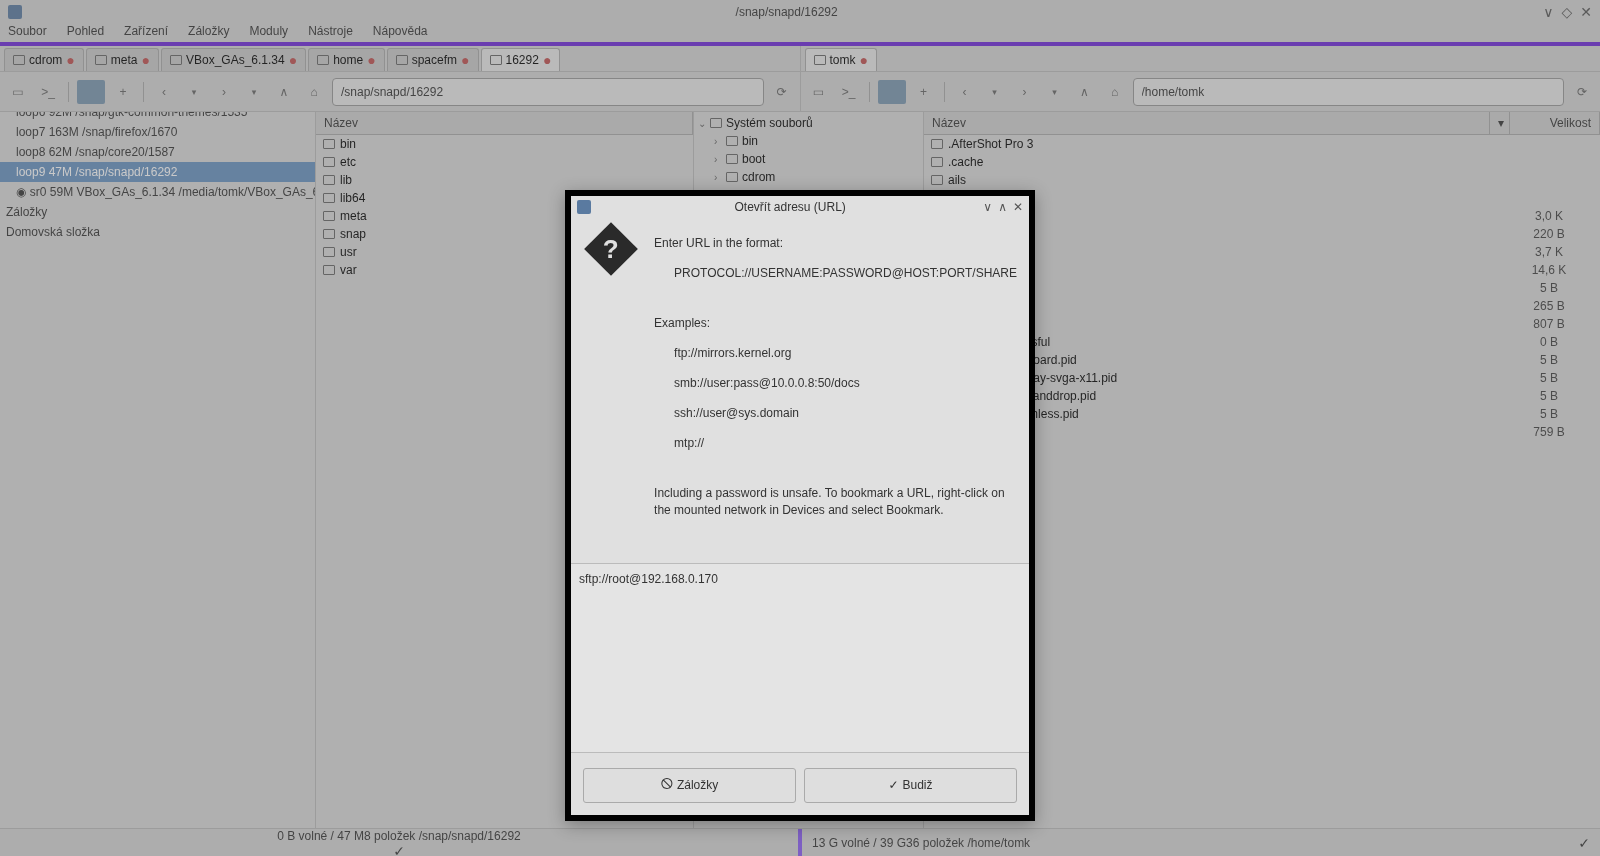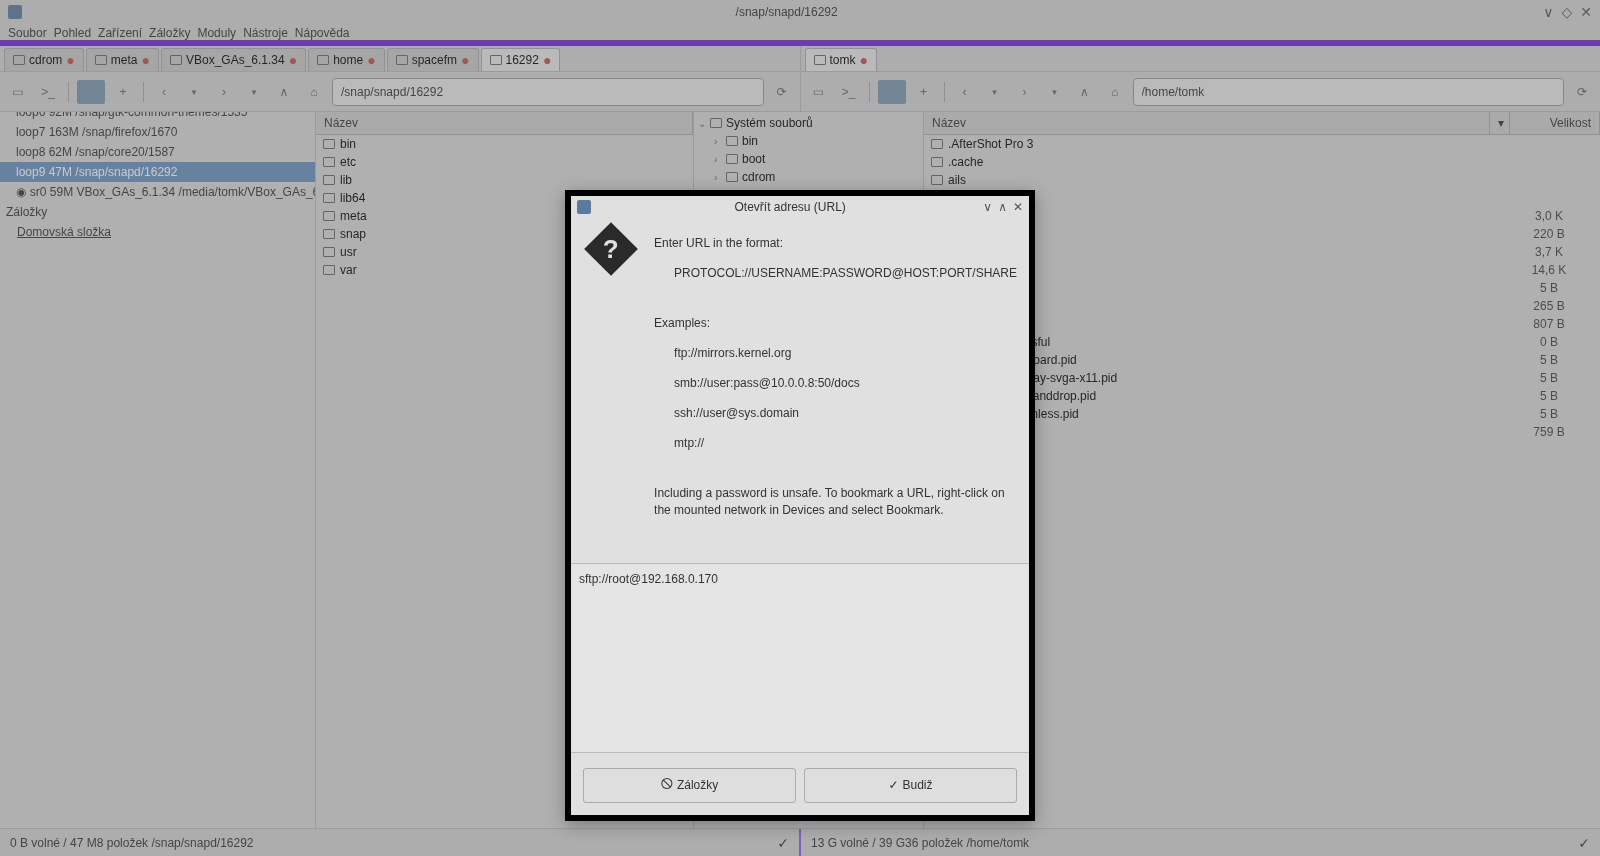--- a/index.html
+++ b/index.html
@@ -6,21 +6,21 @@
 body { background: #d4d4d4; width: 1600px; height: 856px; overflow: hidden; position: relative; }
 
 
 .titlebar { height: 24px; background: #d4d4d4; display: flex; align-items: center; padding: 0 8px; }
 .titlebar-icon { width: 14px; height: 14px; background: #5a7aa0; border-radius: 2px; margin-right: 8px; display: inline-block; }
 .titlebar-title { flex: 1; text-align: center; color: #333; font-size: 12px; }
 .titlebar-controls { display: flex; gap: 8px; }
 .titlebar-controls span { cursor: pointer; color: #555; font-size: 14px; line-height: 14px; }
 
 
-.menubar { height: 22px; background: #d4d4d4; display: flex; align-items: flex-end; padding: 0 8px; gap: 7px; border-bottom: 6px solid #6d28d9; }
+.menubar { height: 22px; background: #d4d4d4; display: flex; align-items: flex-start; padding: 0 8px; gap: 20px; border-bottom: 4px solid #6d28d9; }
 .menubar span { color: #333; cursor: pointer; }
 
 
 .tabbars { height: 26px; display: flex; border-bottom: 1px solid #bbb; }
 .tabbar { flex: 1; display: flex; align-items: flex-end; padding: 0 4px; gap: 2px; }
 .tabbar:first-child { border-right: 1px solid #bbb; }
 .tab { display: flex; align-items: center; gap: 4px; padding: 3px 8px; background: #cacaca; border: 1px solid #aaa; border-bottom: none; border-radius: 3px 3px 0 0; cursor: pointer; }
 .tab.active { background: #e8e8e8; }
 .tab .folder-icon { width: 12px; height: 10px; border: 1px solid #666; border-radius: 1px; display: inline-block; }
 .tab .close-icon { color: #c05050; font-size: 14px; font-weight: bold; }
@@ -60,21 +60,21 @@
 .file-glyph { width: 10px; height: 12px; border: 1px solid #666; border-radius: 1px; position: relative; }
 
 .treelist { width: 230px; background: #d9d9d9; border-right: 1px solid #bbb; overflow: hidden; padding-top: 2px; }
 .tree-item { display: flex; align-items: center; padding: 2px 4px; cursor: pointer; }
 .tree-item .expander { width: 12px; color: #666; font-size: 10px; }
 .tree-item .folder-glyph { margin-right: 4px; }
 
 
 .statusbar { height: 28px; display: flex; border-top: 1px solid #bbb; }
 .status-half { flex: 1; display: flex; align-items: center; padding: 0 10px; color: #333; }
-.status-half:first-child { border-right: 2px solid #8b5cf6; }
+.status-half:first-child { border-right: 4px solid #8b5cf6; flex-direction: column; }
 .status-text { flex: 1; }
 .status-check { color: #333; font-size: 14px; }
 
 
 .overlay { position: absolute; inset: 0; background: rgba(100,100,100,0.35); display: flex; align-items: flex-start; justify-content: center; padding-top: 190px; }
 .dialog { width: 470px; background: #e0e0e0; border: 6px solid #000000; box-shadow: 0 4px 16px rgba(0,0,0,0.3); display: flex; flex-direction: column; }
 .dialog-titlebar { height: 22px; display: flex; align-items: center; padding: 0 6px; }
 .dialog-titlebar .icon { width: 14px; height: 14px; background: #5a7aa0; border-radius: 2px; margin-right: 6px; }
 .dialog-titlebar .title { flex: 1; text-align: center; color: #333; }
 .dialog-titlebar .controls { display: flex; gap: 6px; }
@@ -194,21 +194,21 @@
 <div class="panes">
 
   <div class="pane-left">
     <div class="sidebar" id="left-sidebar">
         <div class="sidebar-item" style="margin-top: -10px;">loop6 92M /snap/gtk-common-themes/1535</div>
         <div class="sidebar-item">loop7 163M /snap/firefox/1670</div>
         <div class="sidebar-item">loop8 62M /snap/core20/1587</div>
         <div class="sidebar-item selected">loop9 47M /snap/snapd/16292</div>
         <div class="sidebar-item">◉ sr0 59M VBox_GAs_6.1.34 /media/tomk/VBox_GAs_6.1.34</div>
         <div class="sidebar-header">Záložky</div>
-        <div class="sidebar-item" style="padding-left: 17px; text-decoration: underline;">Domovská složka</div>
+        <div class="sidebar-item" style="padding-left: 6px;">Domovská složka</div>
       </div>
     <div class="filelist">
       <div class="filelist-header">
         <div class="col col-name">Název</div>
       </div>
       <div class="filelist-body" id="left-files">
           <div class="file-row">
             <span class="icon">
               <span class="folder-glyph"></span>
             </span>

